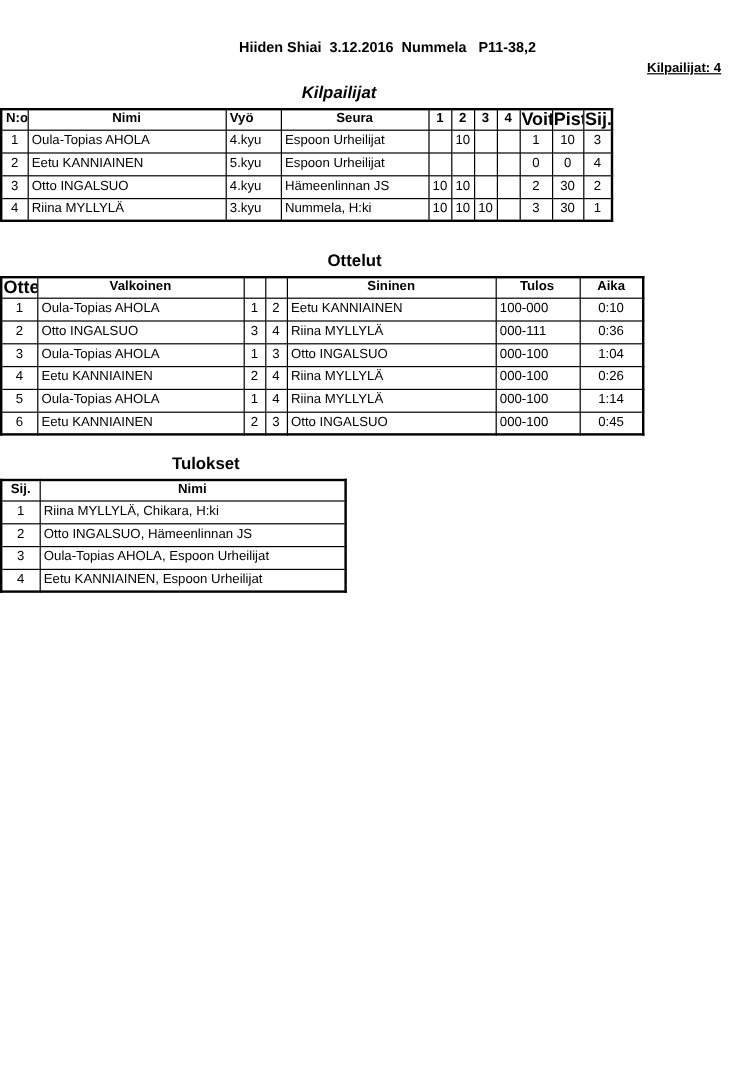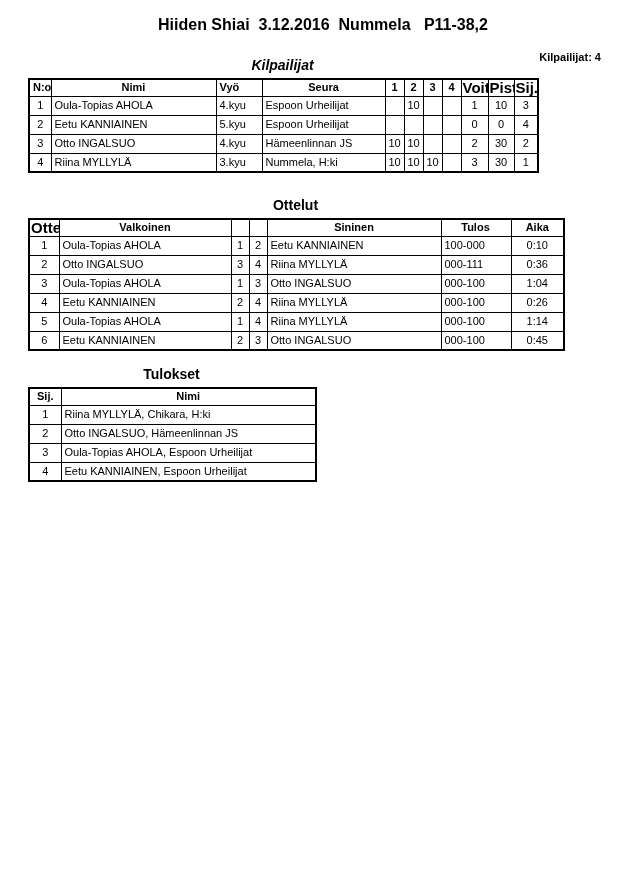--- a/index.html
+++ b/index.html
@@ -7,42 +7,42 @@
   .page {
     position: relative;
     width: 630px;
     height: 891px;
     background: #ffffff;
     color: #000000;
     font-family: "Liberation Sans", sans-serif;
     overflow: hidden;
   }
   .title {
-    padding-top: 16px;
+    padding-top: 32px;
     text-align: center;
-    font-size: 16px;
+    font-size: 12px;
     font-weight: bold;
     white-space: pre;
     margin-left: 16px;
   }
   .competitors {
     position: absolute;
     top: 51px;
     right: 29px;
     font-size: 11px;
     font-weight: bold;
+    text-decoration: underline;
   }
   .heading { font-size: 14px; font-weight: bold; text-align: center; }
   .h1 { width: 509px; margin: 23px 0 5px 28px; font-style: italic; }
   .h2 { width: 535px; margin: 24px 0 5px 28px; }
   .h3 { width: 287px; margin: 15px 0 5px 28px; }
   table {
     border-collapse: collapse;
     table-layout: fixed;
-    margin-left: 28px;
     border: 2px solid #000;
   }
   .t1 { width: 509px; }
   .t2 { width: 535px; border-radius: 10px; }
   .t3 { width: 287px; }
   th, td {
     border: 1px solid #000;
     font-size: 11px;
     line-height: 13px;
     overflow: hidden;

